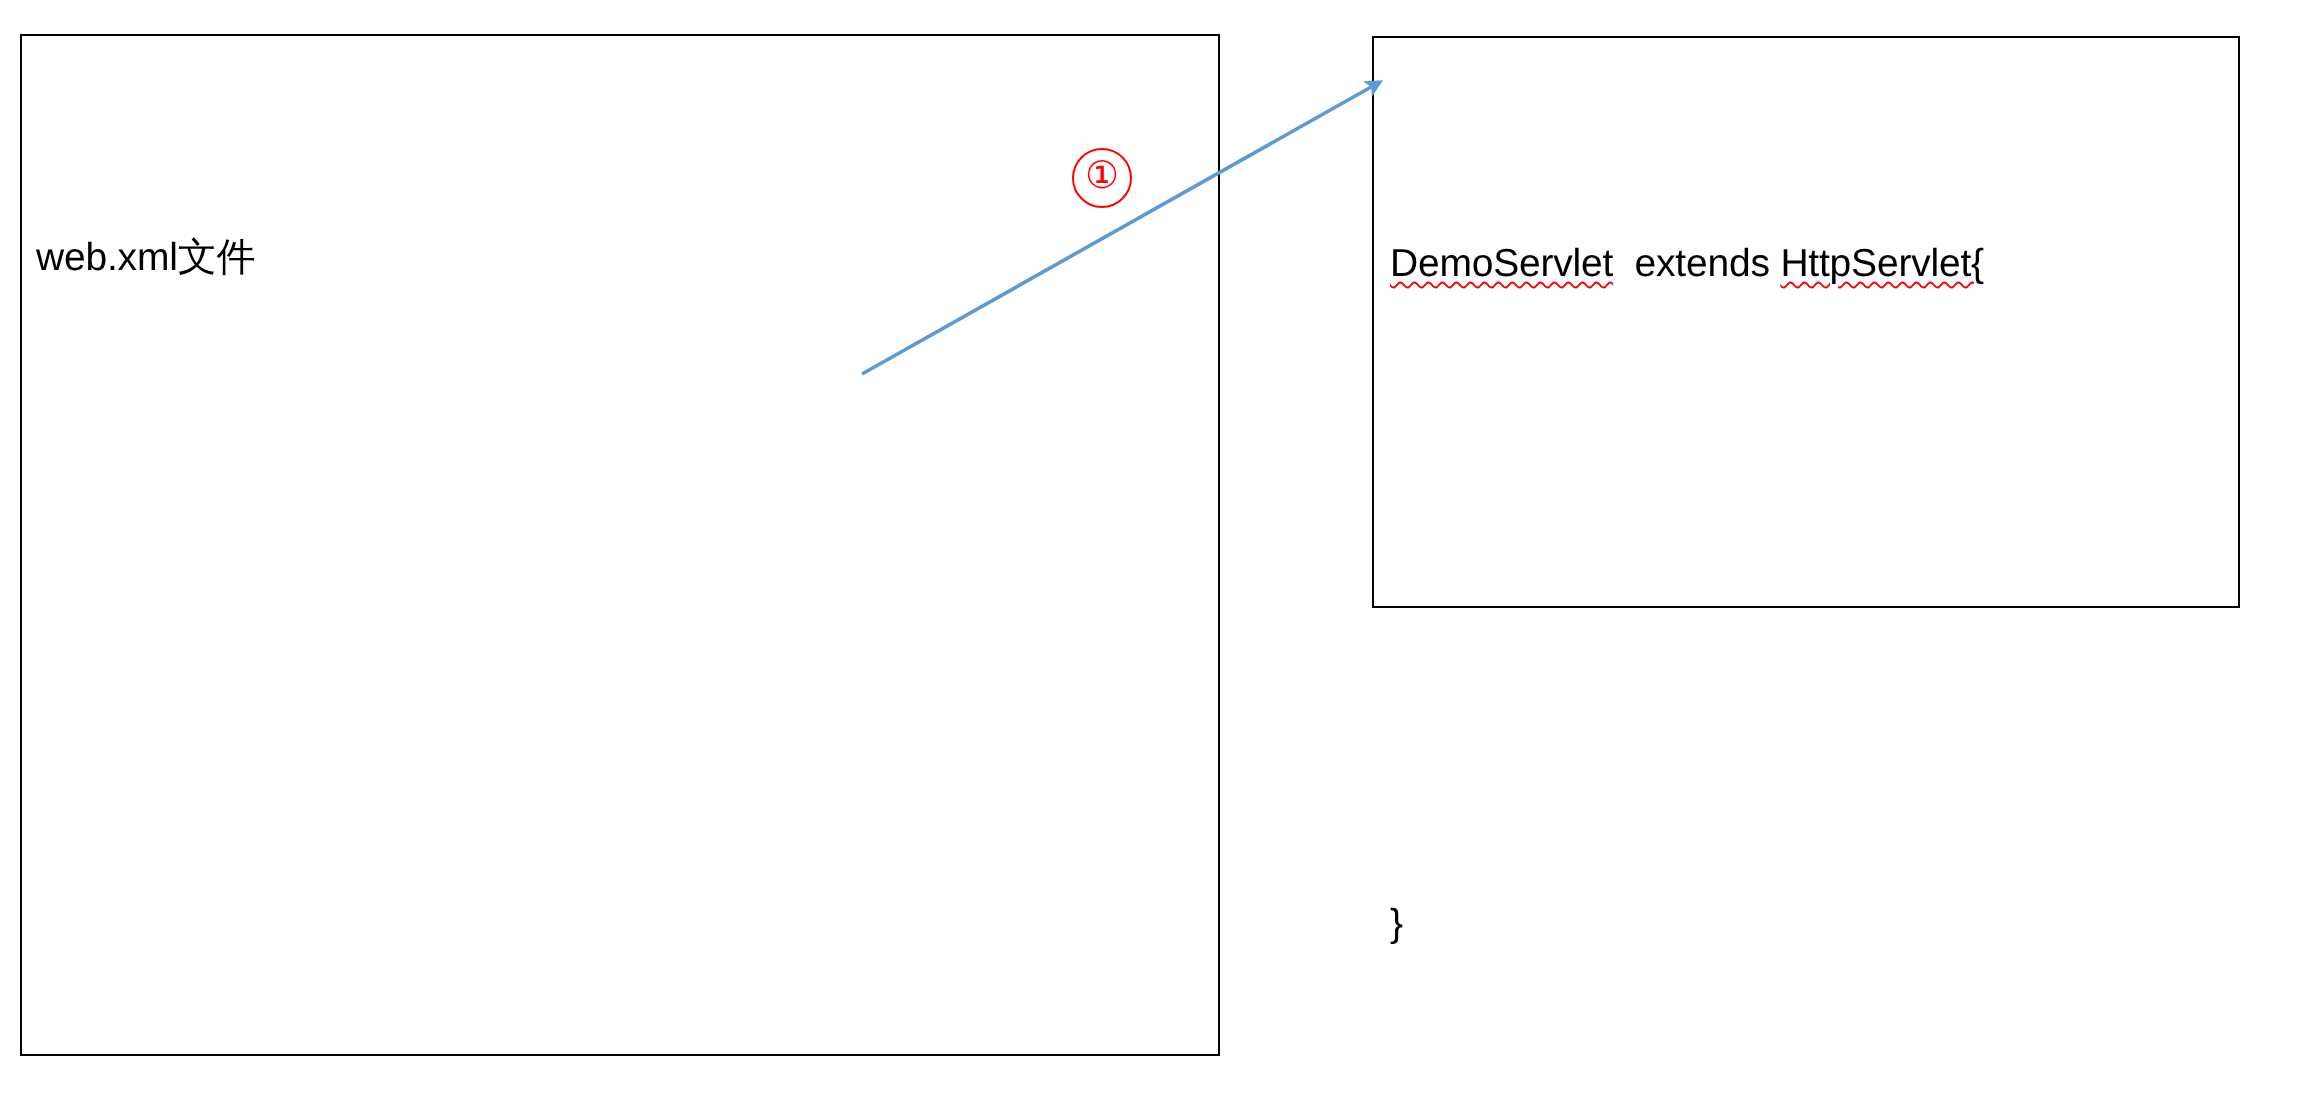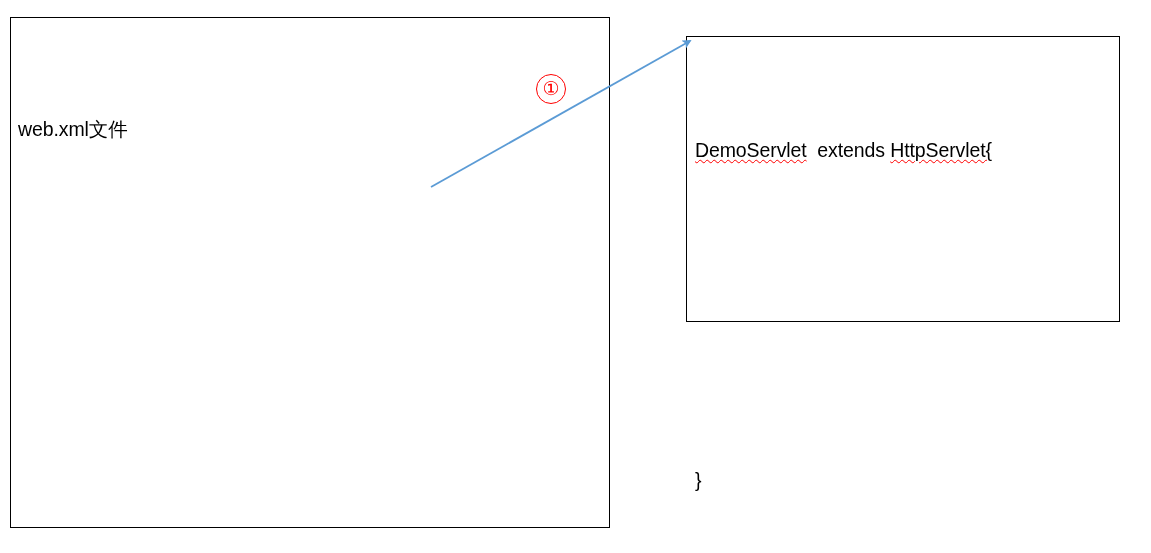--- a/index.html
+++ b/index.html
@@ -28,21 +28,21 @@
     padding-left: 40px;
   }
   #xml-panel {
     left: 10px;
     top: 17px;
     width: 600px;
     height: 511px;
   }
   #java-panel {
     left: 686px;
-    top: 36px;
+    top: 18px;
     width: 434px;
     height: 286px;
   }
 
   
   .code-block {
     position: absolute;
     left: 7px;
     top: 6px;
     right: 4px;

